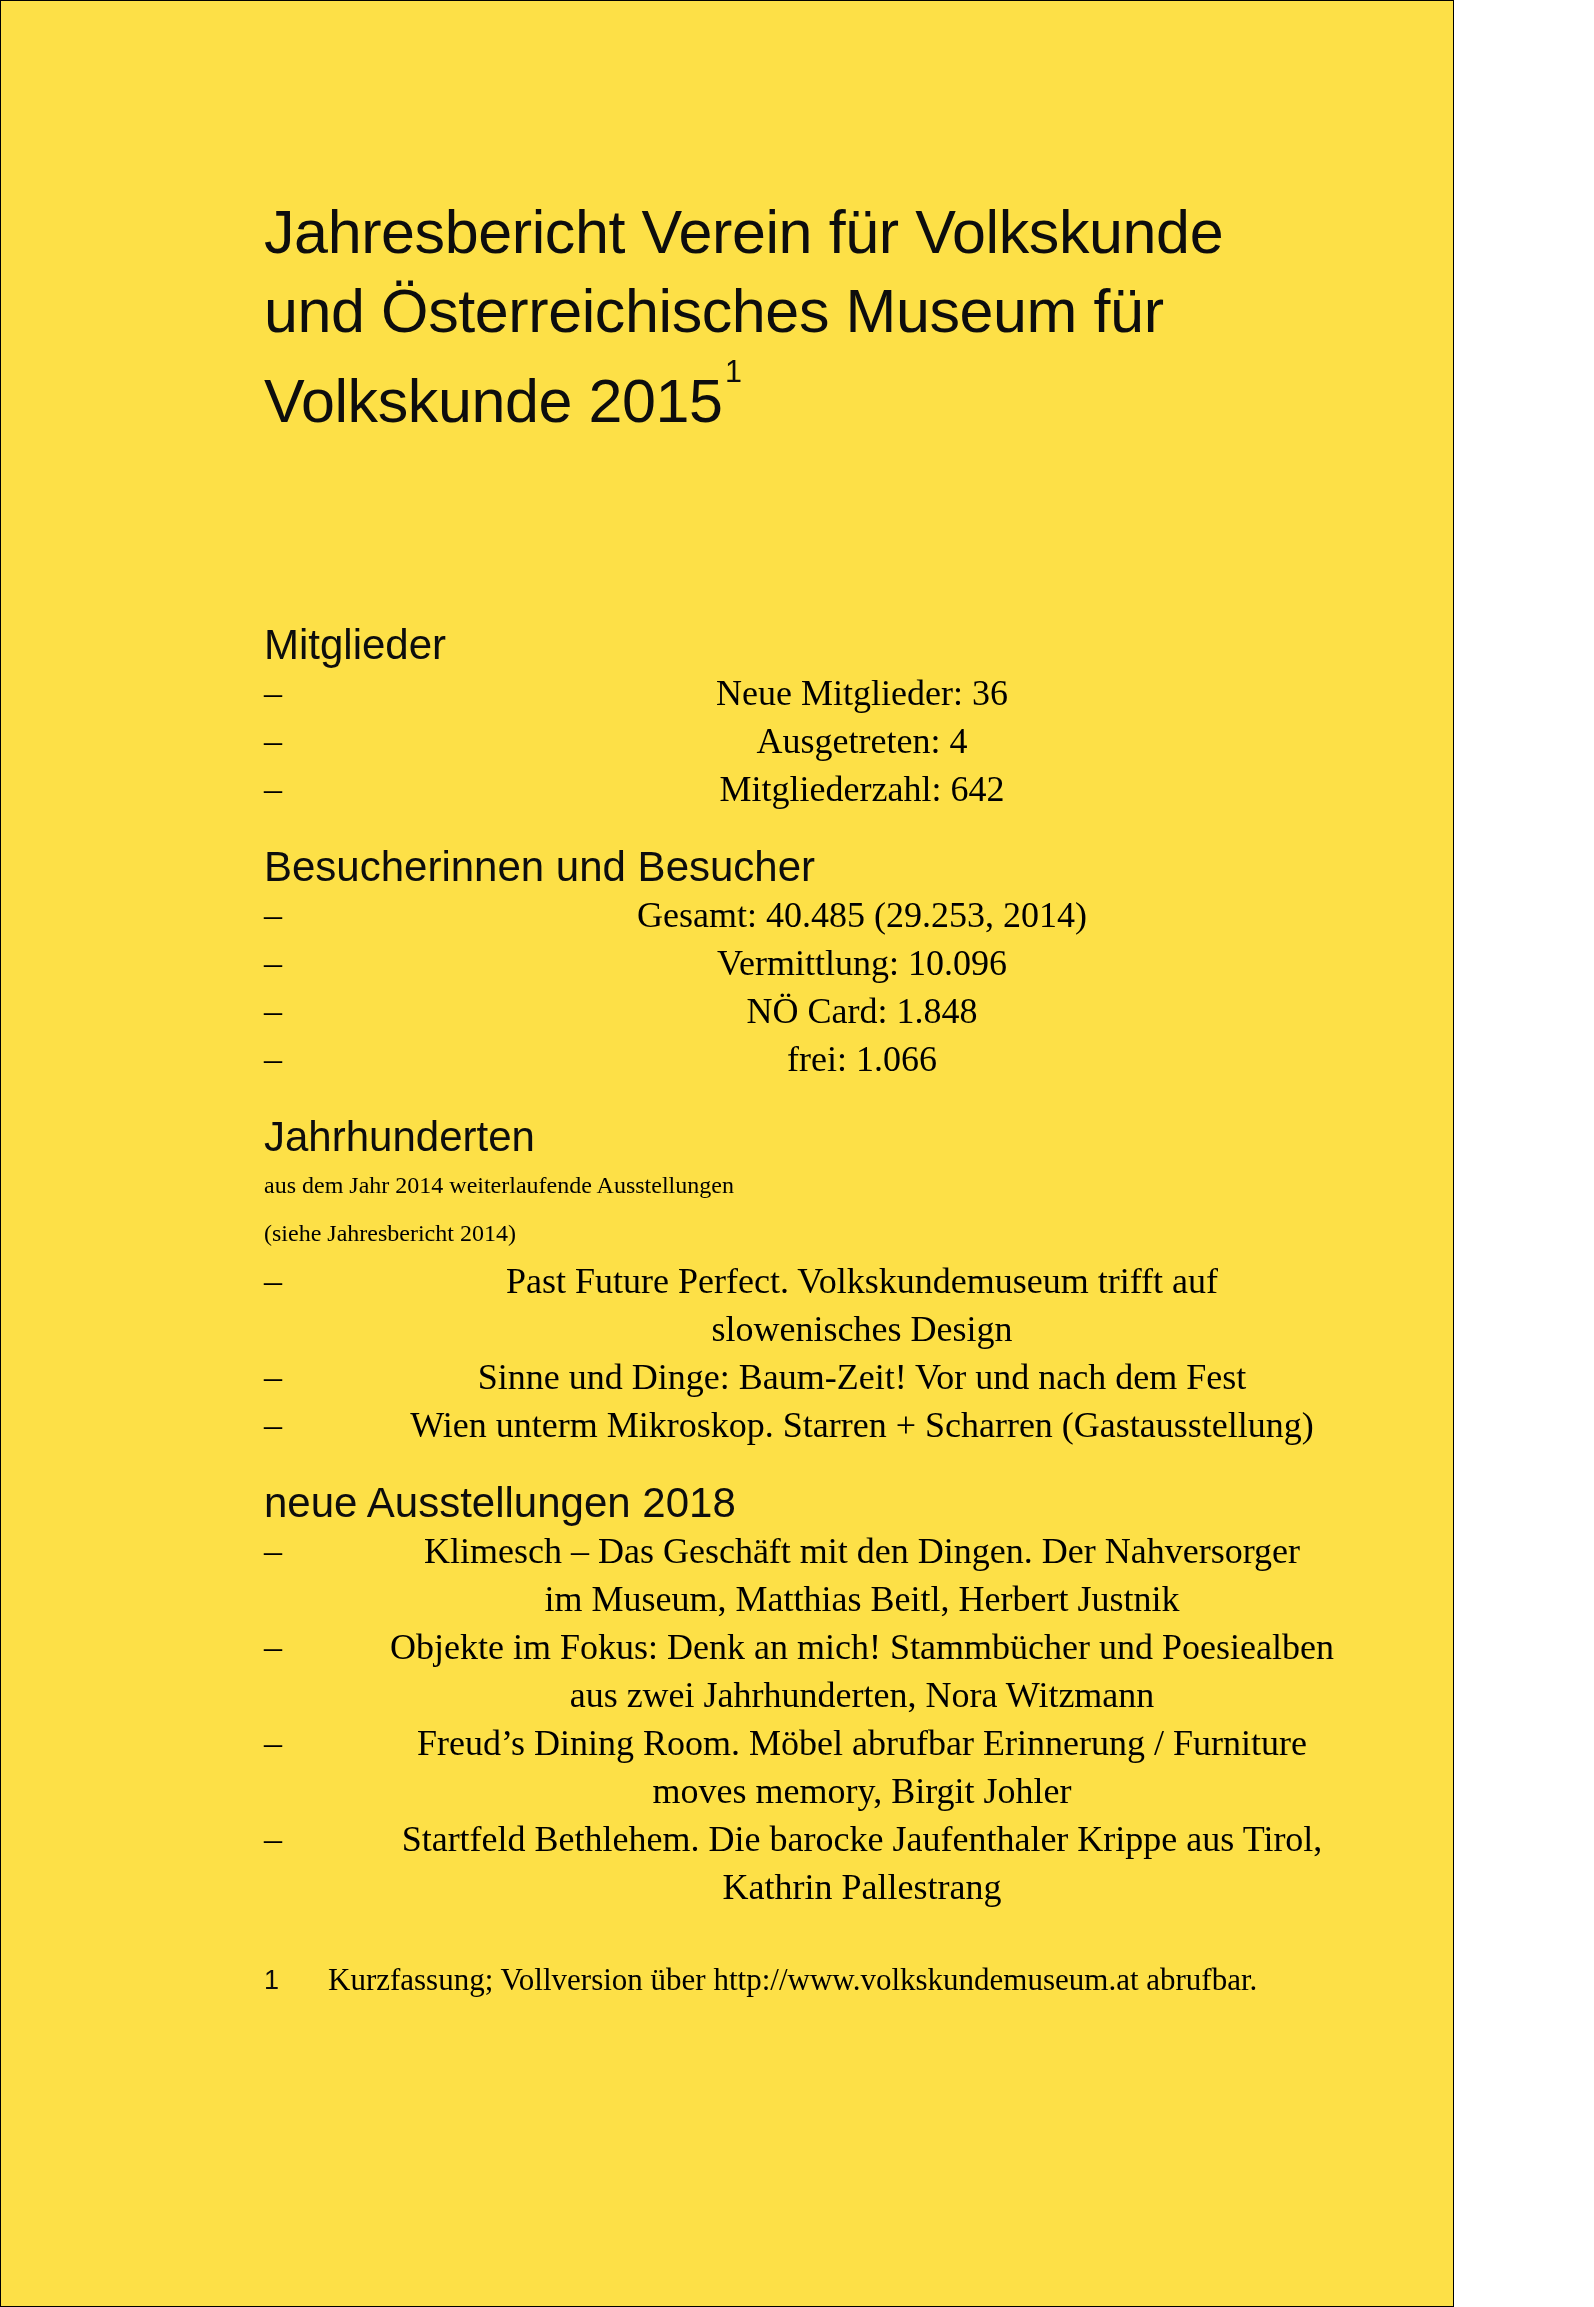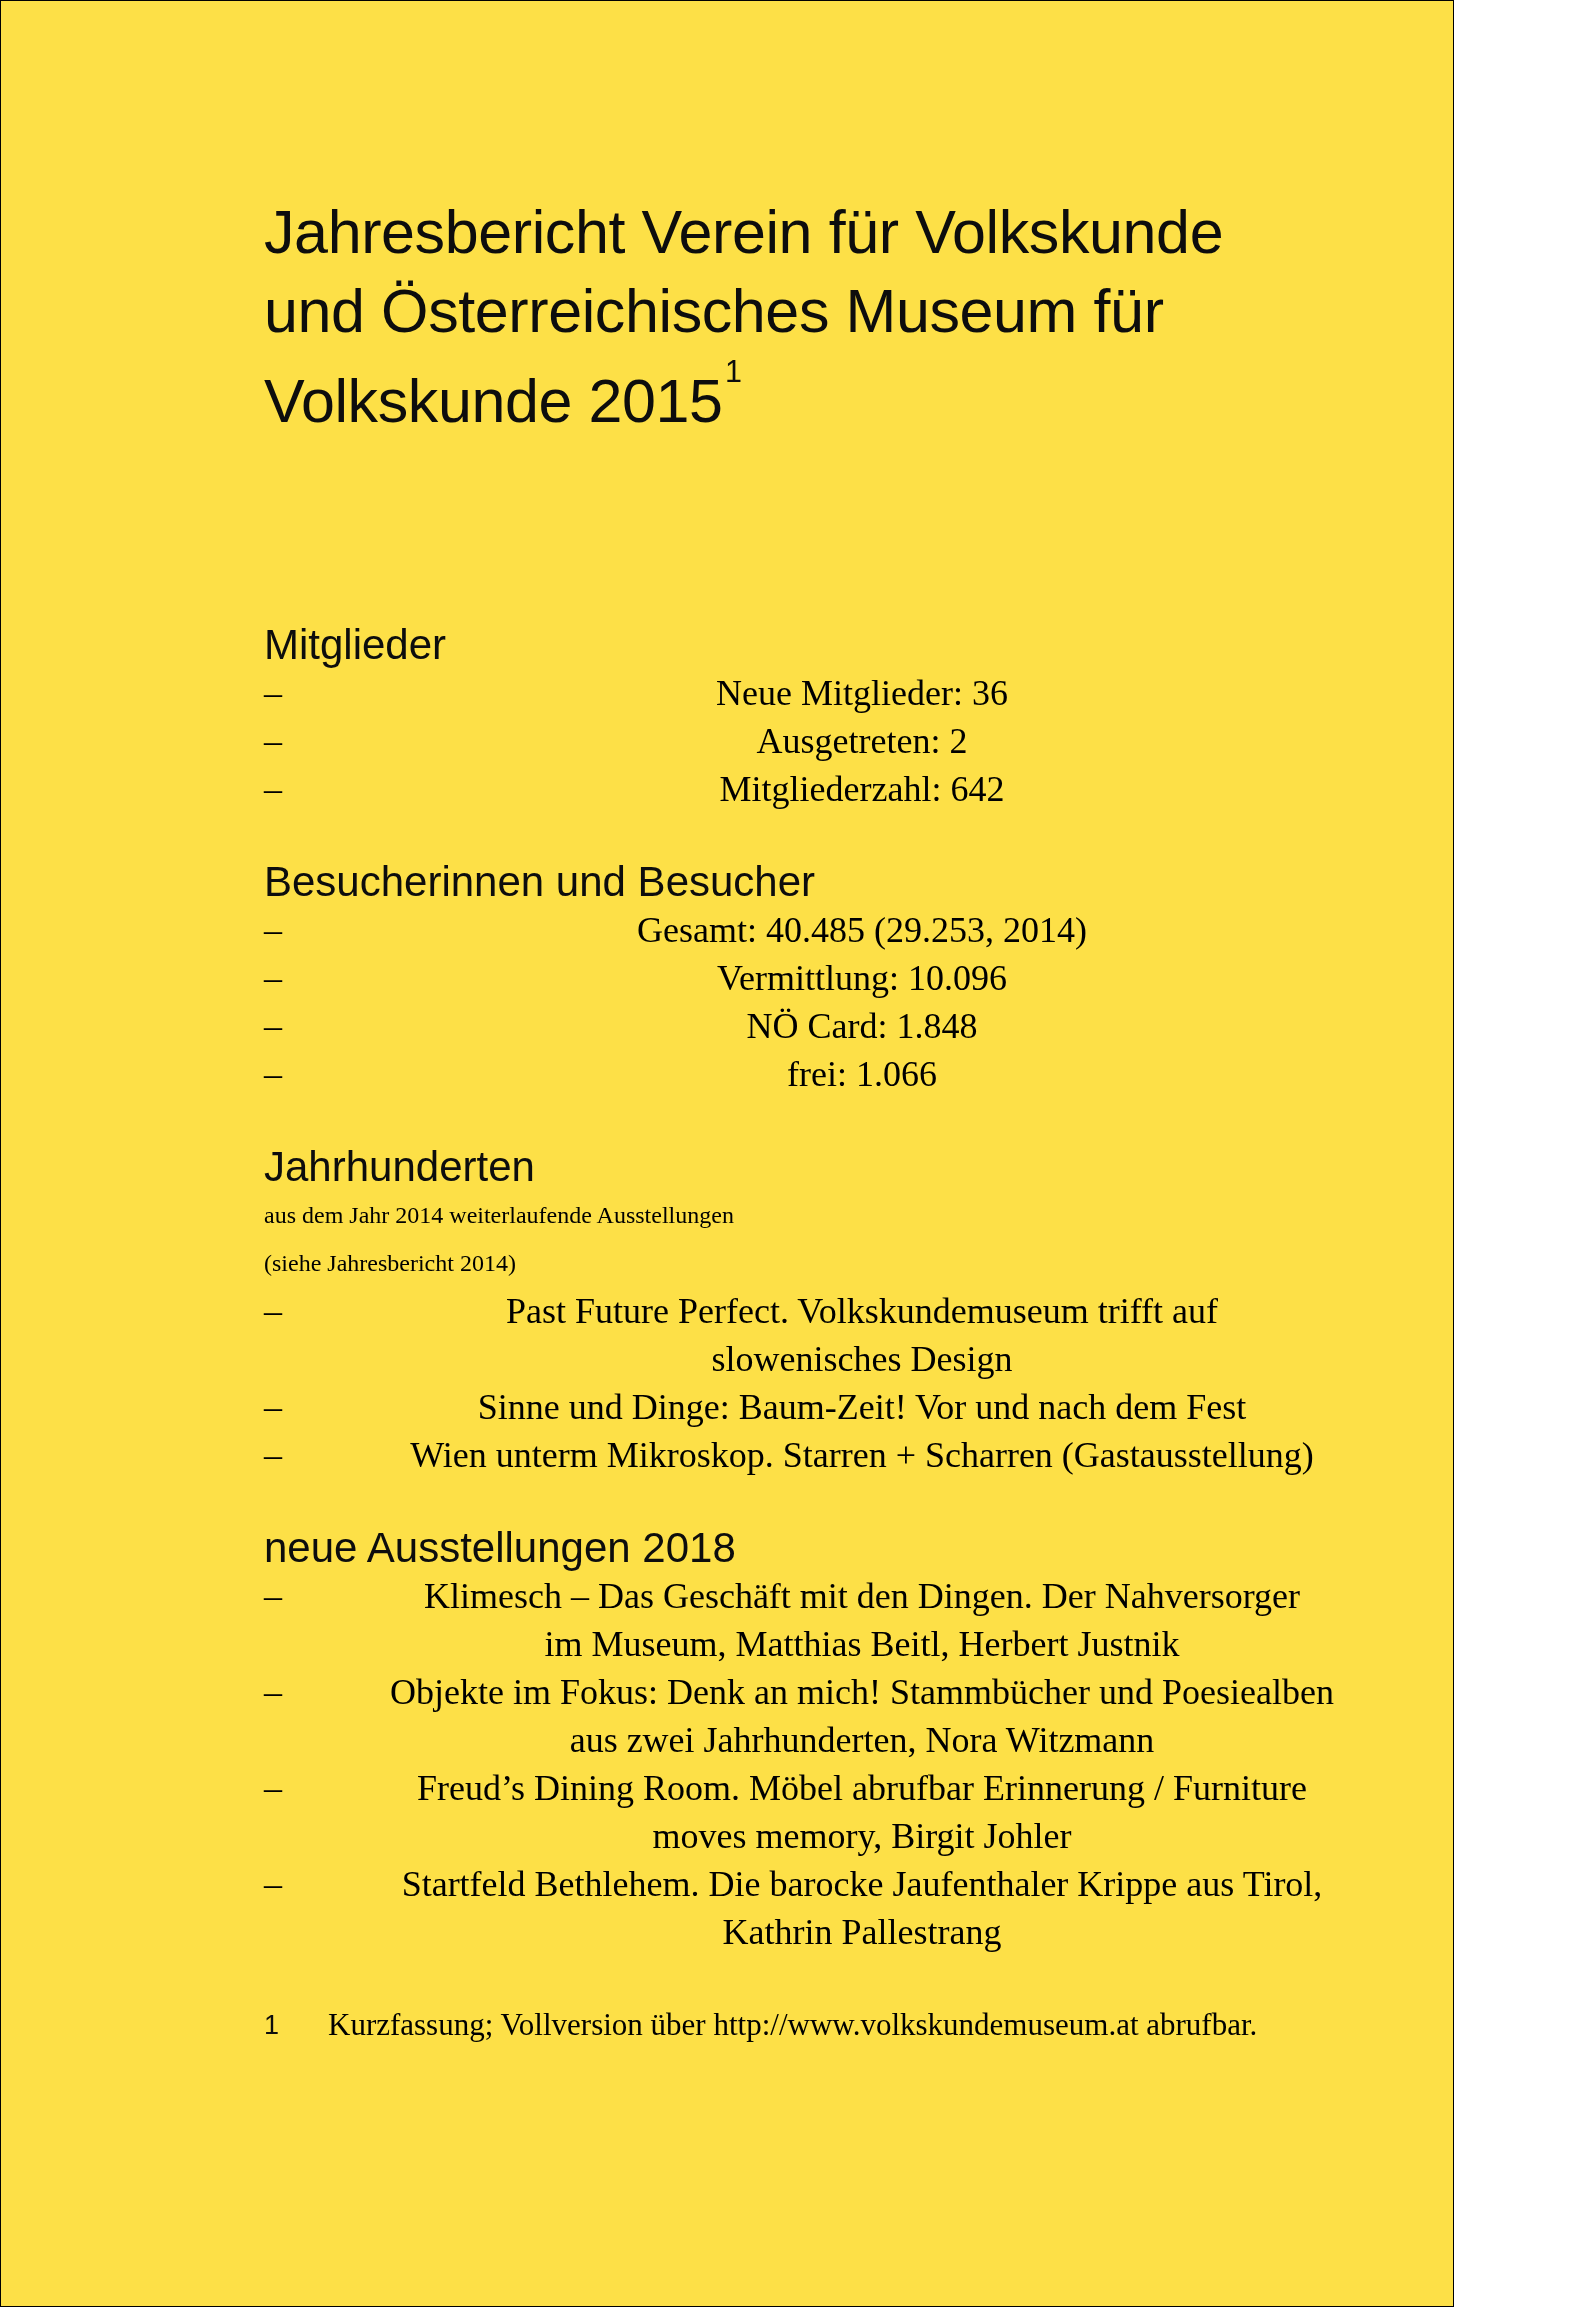--- a/index.html
+++ b/index.html
@@ -39,21 +39,21 @@
   }
   .fn-ref {
     font-size: 0.5em;
     position: relative;
     top: -0.62em;
     margin-left: 2.4px;
   }
   
   .section { margin: 0; }
   .section.first { margin-top: 180px; }
-  .section.next  { margin-top: 45px; }
+  .section.next  { margin-top: 30px; }
   .heading {
     margin: 0;
     font-family: "Liberation Sans", sans-serif;
     font-weight: 400;
     font-size: 42px;
     line-height: 48px;
     color: #0d0d0d;
   }
   .intro {
     margin: 0;
@@ -115,21 +115,21 @@
 
     <section class="section first">
       <h2 class="heading">Mitglieder</h2>
       <div class="list">
         <div class="item">
           <span class="dash">–</span>
           <span class="item-text">Neue Mitglieder: 36</span>
         </div>
         <div class="item">
           <span class="dash">–</span>
-          <span class="item-text">Ausgetreten: 2</span>
+          <span class="item-text">Ausgetreten: 4</span>
         </div>
         <div class="item">
           <span class="dash">–</span>
           <span class="item-text">Mitgliederzahl: 642</span>
         </div>
       </div>
     </section>
 
     <section class="section next">
       <h2 class="heading">Besucherinnen und Besucher</h2>

